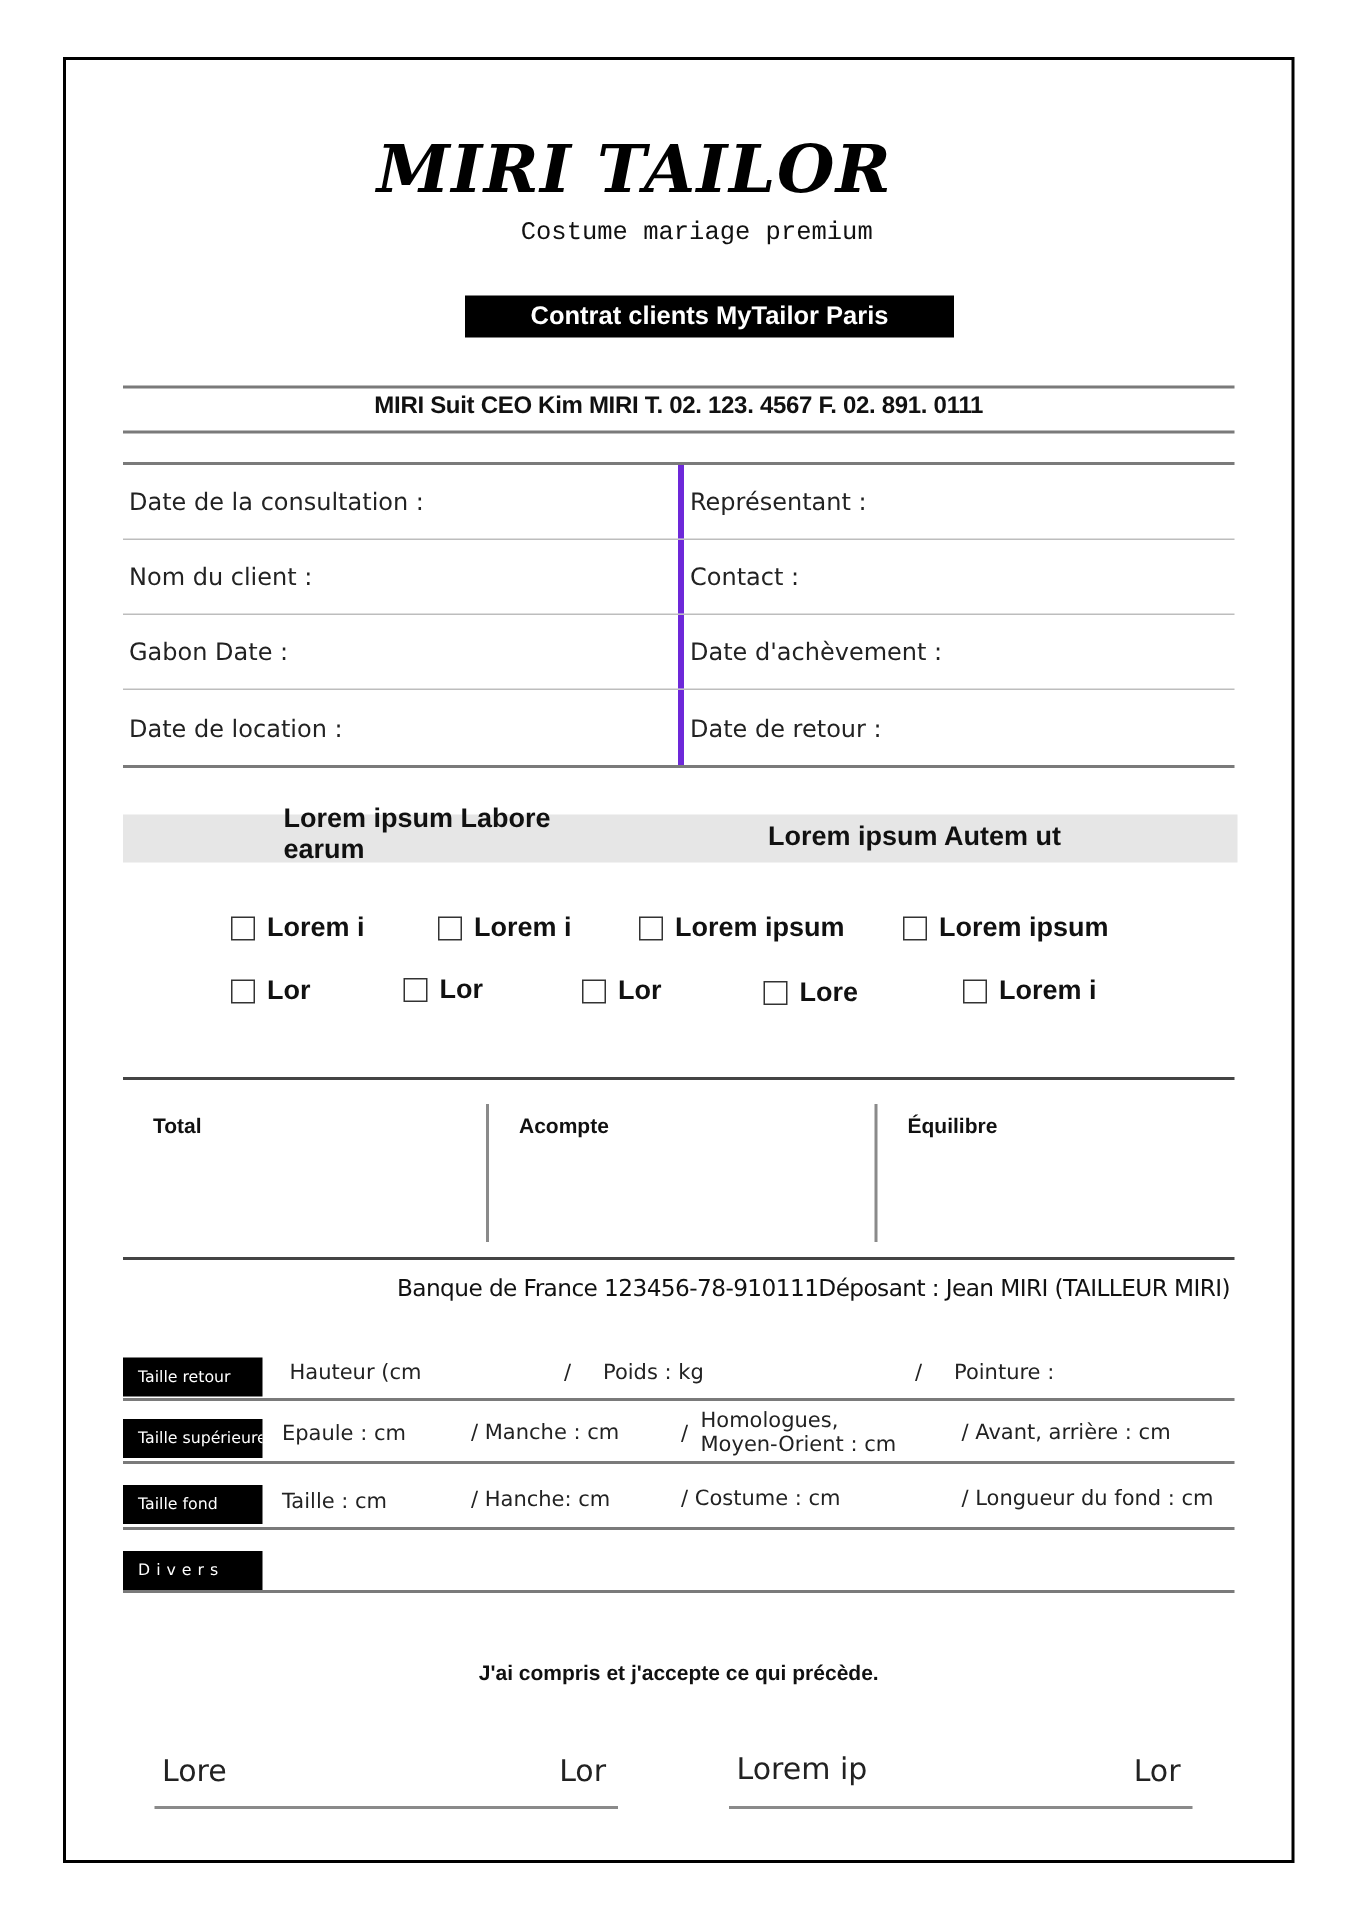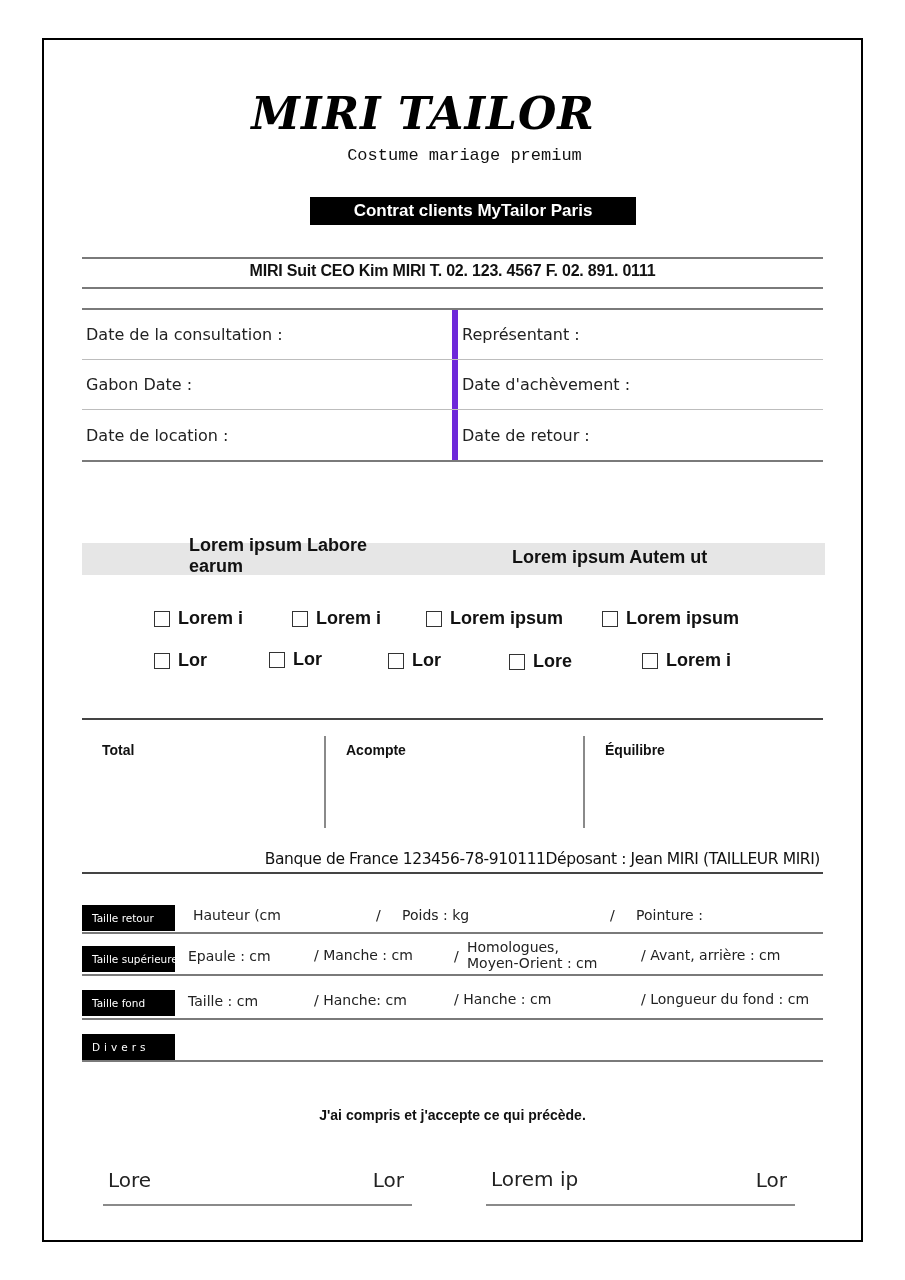--- a/index.html
+++ b/index.html
@@ -36,39 +36,39 @@
       letter-spacing: -0.2px;
     }
 
     .info-table { left: 82px; top: 308px; width: 741px; border-top: 2px solid #7a7a7a; border-bottom: 2px solid #7a7a7a; }
     .info-row { display: flex; height: 50px; border-bottom: 1px solid #bdbdbd; }
     .info-row:last-child { border-bottom: none; }
     .info-cell {
       flex: 0 0 370px; display: flex; align-items: center; padding-left: 4px;
       font-family: "DejaVu Sans", sans-serif; font-size: 16px; color: #222;
     }
-    .info-cell + .info-cell { flex: 1; border-left: 6px solid #6d28d9; }
+    .info-cell + .info-cell { flex: 1; border-left: 4px solid #6d28d9; }
 
     .gray-band { left: 82px; top: 543px; width: 743px; height: 32px; background: #e6e6e6; }
     .band-left {
       left: 189px; top: 535px; width: 220px; line-height: 21px;
       font-family: "Liberation Sans", sans-serif; font-weight: bold; font-size: 18px; color: #111;
     }
     .band-right {
       left: 512px; top: 547px;
       font-family: "Liberation Sans", sans-serif; font-weight: bold; font-size: 18px; color: #111;
     }
 
     .chk {
       position: absolute; display: flex; align-items: center; gap: 8px;
       font-family: "Liberation Sans", sans-serif; font-weight: bold; font-size: 18px; color: #111;
     }
     .box { width: 16px; height: 16px; border: 1.3px solid #333; background: #fff; flex: 0 0 auto; }
 
-    .pay { left: 82px; top: 718px; width: 741px; height: 156px; border-top: 2px solid #444; border-bottom: 2px solid #444; }
+    .pay { left: 82px; top: 718px; width: 741px; height: 122px; border-top: 2px solid #444; border-bottom: 2px solid #444; }
     .pay-label {
       position: absolute; top: 22px;
       font-family: "Liberation Sans", sans-serif; font-weight: bold; font-size: 14px; color: #111;
     }
     .vdiv { position: absolute; top: 16px; width: 2px; height: 92px; background: #8a8a8a; }
 
     .bank {
       right: 85px; top: 850px;
       font-family: "DejaVu Sans", sans-serif; font-size: 15.5px; color: #111; letter-spacing: -0.4px;
     }
@@ -107,20 +107,24 @@
 <div class="abs badge">Contrat clients MyTailor Paris</div>
 
 <div class="hline" style="top:257px;height:2px;"></div>
 <div class="abs company">MIRI Suit CEO Kim MIRI T. 02. 123. 4567 F. 02. 891. 0111</div>
 <div class="hline" style="top:287px;height:2px;"></div>
 
 <div class="abs info-table">
   <div class="info-row">
     <div class="info-cell">Date de la consultation :</div>
     <div class="info-cell">Représentant :</div>
+  </div>
+  <div class="info-row">
+    <div class="info-cell">Nom du client :</div>
+    <div class="info-cell">Contact :</div>
   </div>
   <div class="info-row">
     <div class="info-cell">Gabon Date :</div>
     <div class="info-cell">Date d'achèvement :</div>
   </div>
   <div class="info-row">
     <div class="info-cell">Date de location :</div>
     <div class="info-cell">Date de retour :</div>
   </div>
 </div>
@@ -193,21 +197,21 @@
   <span class="m-text" style="left:372px;top:14px;">/</span>
   <span class="m-text m-two" style="left:385px;top:5px;">Homologues,</span>
   <span class="m-text m-two" style="left:385px;top:21px;">Moyen-Orient : cm</span>
   <span class="m-text" style="left:559px;top:13px;">/ Avant, arrière : cm</span>
 </div>
 
 <div class="meas-row" style="top:976px;height:44px;">
   <div class="tag" style="top:14px;">Taille fond</div>
   <span class="m-text" style="left:106px;top:17px;">Taille : cm</span>
   <span class="m-text" style="left:232px;top:16px;">/ Hanche: cm</span>
-  <span class="m-text" style="left:372px;top:15px;">/ Hanche : cm</span>
+  <span class="m-text" style="left:372px;top:15px;">/ Costume : cm</span>
   <span class="m-text" style="left:559px;top:15px;">/ Longueur du fond : cm</span>
 </div>
 
 <div class="meas-row" style="top:1020px;height:42px;">
   <div class="tag spaced" style="top:14px;">Divers</div>
 </div>
 
 <div class="abs agree">J'ai compris et j'accepte ce qui précède.</div>
 
 <div class="sig" style="left:103px;">

